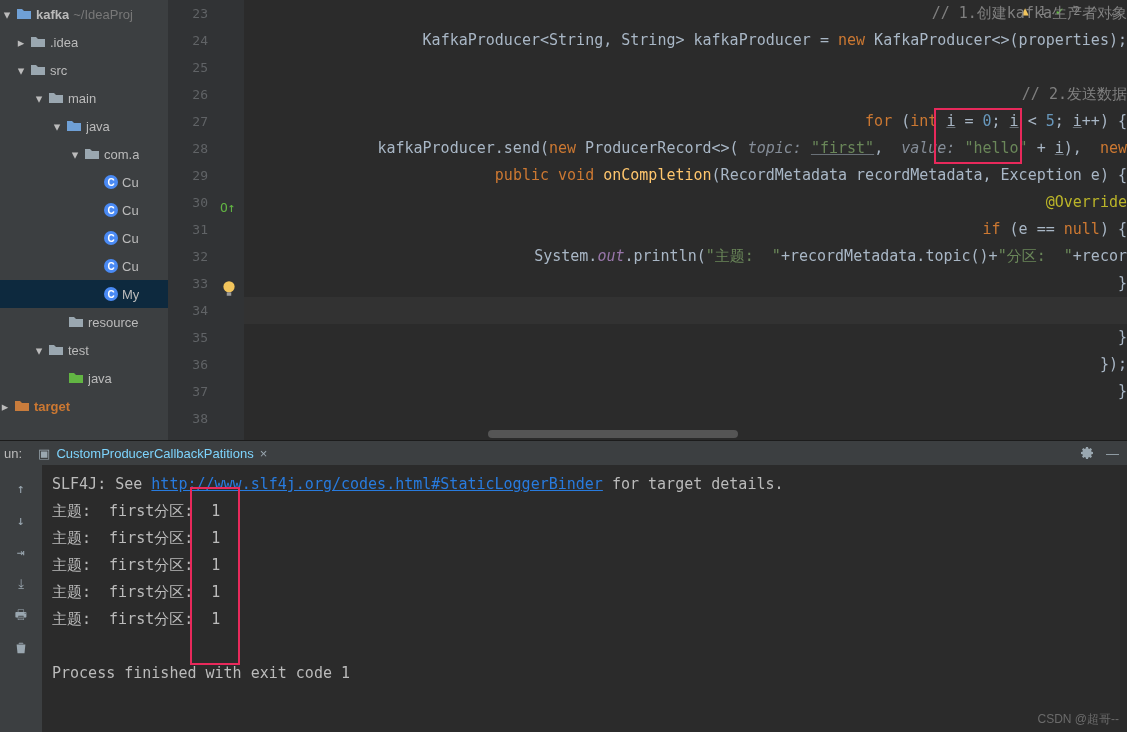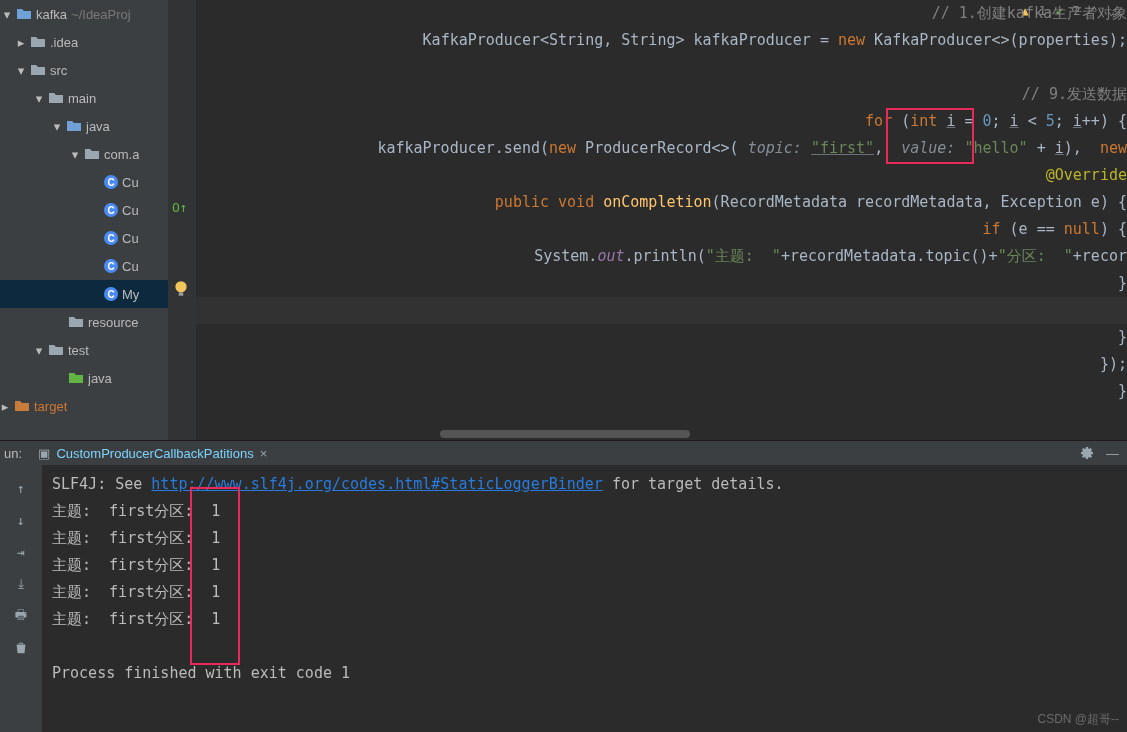--- a/index.html
+++ b/index.html
@@ -27,21 +27,21 @@
   .tree-row.selected { background: #0d293e; }
   .chev { width: 10px; display: inline-flex; justify-content: center; color: #bbbbbb; }
   .fld-icon, .file-icon, .circ-icon { width:16px; height:16px; display:inline-flex; align-items:center; justify-content:center; }
   .fld-blue svg path { fill: #6fa0d6; }
   .fld-gray svg path { fill: #9aa7b0; }
   .fld-orange svg path { fill: #c87c3c; }
   .fld-green2 svg path { fill: #62b543; }
   .circ-icon { background:#4a8af4; border-radius:50%; width:14px; height:14px; color:#fff; font-size:10px; font-weight:bold;}
   .tree-label { overflow:hidden; text-overflow:clip;}
   .path-hint { color:#787878; }
-  .target-lbl { color:#cc7832; }
+  .target-lbl { color:#cc7832;font-weight:bold; }
 
   .editor-wrap { flex:1; display:flex; flex-direction:column; background:#2b2b2b; position:relative; }
   .editor-body { flex:1; display:flex; flex-direction:row; overflow:hidden; }
   .gutter-num { width:48px; background:#313335; color:#606366; text-align:right; padding-right:8px; }
   .gutter-line { height:27px; line-height:27px; }
   .gutter-marks { width:28px; background:#313335; position:relative; }
   .mark { position:absolute; left:4px; }
   .code-area { flex:1; position:relative; overflow:hidden;text-align:right; }
   .code-line { height:27px; line-height:27px; white-space:pre; font-family:"Consolas","Menlo",monospace; font-size:15px; }
   .code-line.caret { background:#323232; }
@@ -86,21 +86,21 @@
   <div class="main-area">
 
     <div class="project-tree">
       <div class="tree-row" style="padding-left:2px">
         <span class="chev">▾</span>
         <span class="fld-icon fld-blue">
             <svg viewBox="0 0 16 16">
               <path d="M1 3h5l2 2h7v8H1z"></path>
             </svg>
           </span>
-        <span class="tree-label" style="font-weight:normal">kafka</span>
+        <span class="tree-label" style="font-weight:bold">kafka</span>
         <span class="path-hint">~/IdeaProj</span>
       </div>
       <div class="tree-row" style="padding-left:16px">
         <span class="chev">▸</span>
         <span class="fld-icon fld-gray">
             <svg viewBox="0 0 16 16">
               <path d="M1 3h5l2 2h7v8H1z"></path>
             </svg>
           </span>
         <span class="tree-label">.idea</span>
@@ -200,38 +200,56 @@
     <div class="editor-wrap">
       <div class="top-indicators">
         <span class="warn-tri">▲</span>
         <span>1</span>
         <span class="green-chk">✔︎</span>
         <span>2</span>
         <span>⌃</span>
         <span>⌄</span>
       </div>
       <div class="editor-body">
+        <div class="gutter-num">
+          <div class="gutter-line">23</div>
+          <div class="gutter-line">24</div>
+          <div class="gutter-line">25</div>
+          <div class="gutter-line">26</div>
+          <div class="gutter-line">27</div>
+          <div class="gutter-line">28</div>
+          <div class="gutter-line">29</div>
+          <div class="gutter-line">30</div>
+          <div class="gutter-line">31</div>
+          <div class="gutter-line">32</div>
+          <div class="gutter-line">33</div>
+          <div class="gutter-line">34</div>
+          <div class="gutter-line">35</div>
+          <div class="gutter-line">36</div>
+          <div class="gutter-line">37</div>
+          <div class="gutter-line">38</div>
+        </div>
         <div class="gutter-marks">
           <span class="mark" style="top:200px;color:#62b543">O↑</span>
           <span class="bulb" style="top:280px">
             <svg viewBox="0 0 16 16">
                 <circle cx="8" cy="6" r="5" fill="#f2c55c"></circle>
                 <rect x="6" y="11" width="4" height="3" fill="#999"></rect>
               </svg>
           </span>
         </div>
         <div class="code-area">
           <div class="code-line"><span style="padding-left:80px" class="cmt">// 1.创建kafka生产者对象</span></div>
           <div class="code-line" style="padding-left:80px"><span>KafkaProducer&lt;String, String&gt; kafkaProducer = </span><span class="kw">new</span><span> KafkaProducer&lt;&gt;(properties);</span></div>
           <div class="code-line"></div>
-          <div class="code-line"><span style="padding-left:80px" class="cmt">// 9.发送数据</span></div>
+          <div class="code-line"><span style="padding-left:80px" class="cmt">// 2.发送数据</span></div>
           <div class="code-line" style="padding-left:80px"><span class="kw">for</span><span> (</span><span class="kw">int</span><span> </span><span class="underlined">i</span><span> = </span><span class="num">0</span><span>; </span><span class="underlined">i</span><span> &lt; </span><span class="num">5</span><span>; </span><span class="underlined">i</span><span>++) {</span></div>
           <div class="code-line" style="padding-left:118px"><span>kafkaProducer.send(</span><span class="kw">new</span><span> ProducerRecord&lt;&gt;( </span><span class="param-hint">topic:</span> <span class="str underlined">"first"</span><span>, </span> <span class="param-hint">value:</span> <span class="str">"hello"</span><span> + </span><span class="underlined">i</span><span>), </span> <span class="kw">new</span></div>
+          <div class="code-line" style="padding-left:152px"><span class="kw">public</span> <span class="kw">void</span> <span class="fn">onCompletion</span><span>(RecordMetadata recordMetadata, Exception e) {</span></div>
           <div class="code-line" style="padding-left:152px"><span class="ann">@Override</span></div>
-          <div class="code-line" style="padding-left:152px"><span class="kw">public</span> <span class="kw">void</span> <span class="fn">onCompletion</span><span>(RecordMetadata recordMetadata, Exception e) {</span></div>
           <div class="code-line" style="padding-left:192px"><span class="kw">if</span><span> (e == </span><span class="kw">null</span><span>) {</span></div>
           <div class="code-line" style="padding-left:230px"><span>System.</span><span class="static-it">out</span><span>.println(</span><span class="str">"主题:  "</span><span>+recordMetadata.topic()+</span><span class="str">"分区:  "</span><span>+recor</span></div>
           <div class="code-line" style="padding-left:192px"><span>}</span></div>
           <div class="code-line caret" style="padding-left:192px"></div>
           <div class="code-line" style="padding-left:152px"><span>}</span></div>
           <div class="code-line" style="padding-left:118px"><span>});</span></div>
           <div class="code-line" style="padding-left:80px"><span>}</span></div>
           <div class="code-line"></div>
 
           <div class="red-box" style="top:108px; left:690px; width:88px; height:56px"></div>

